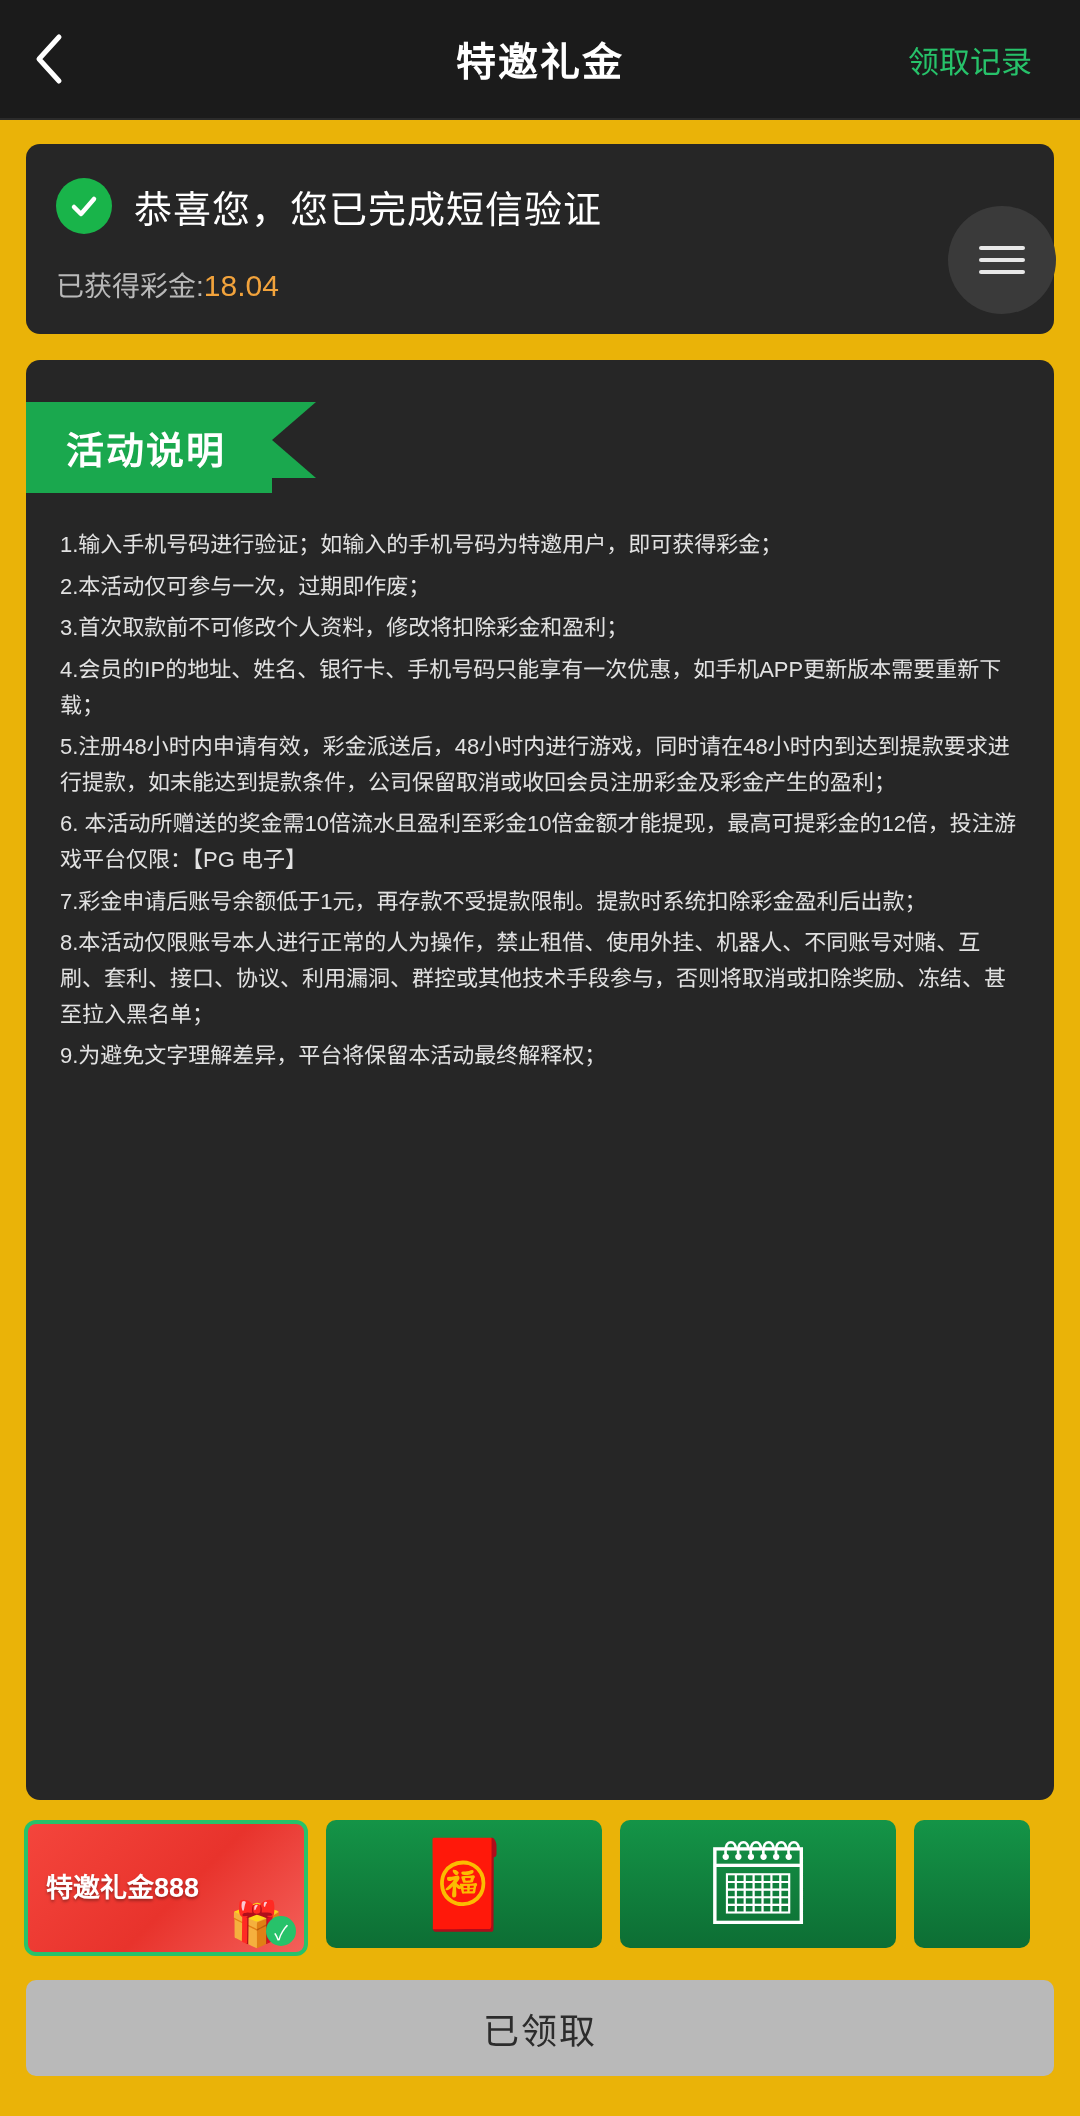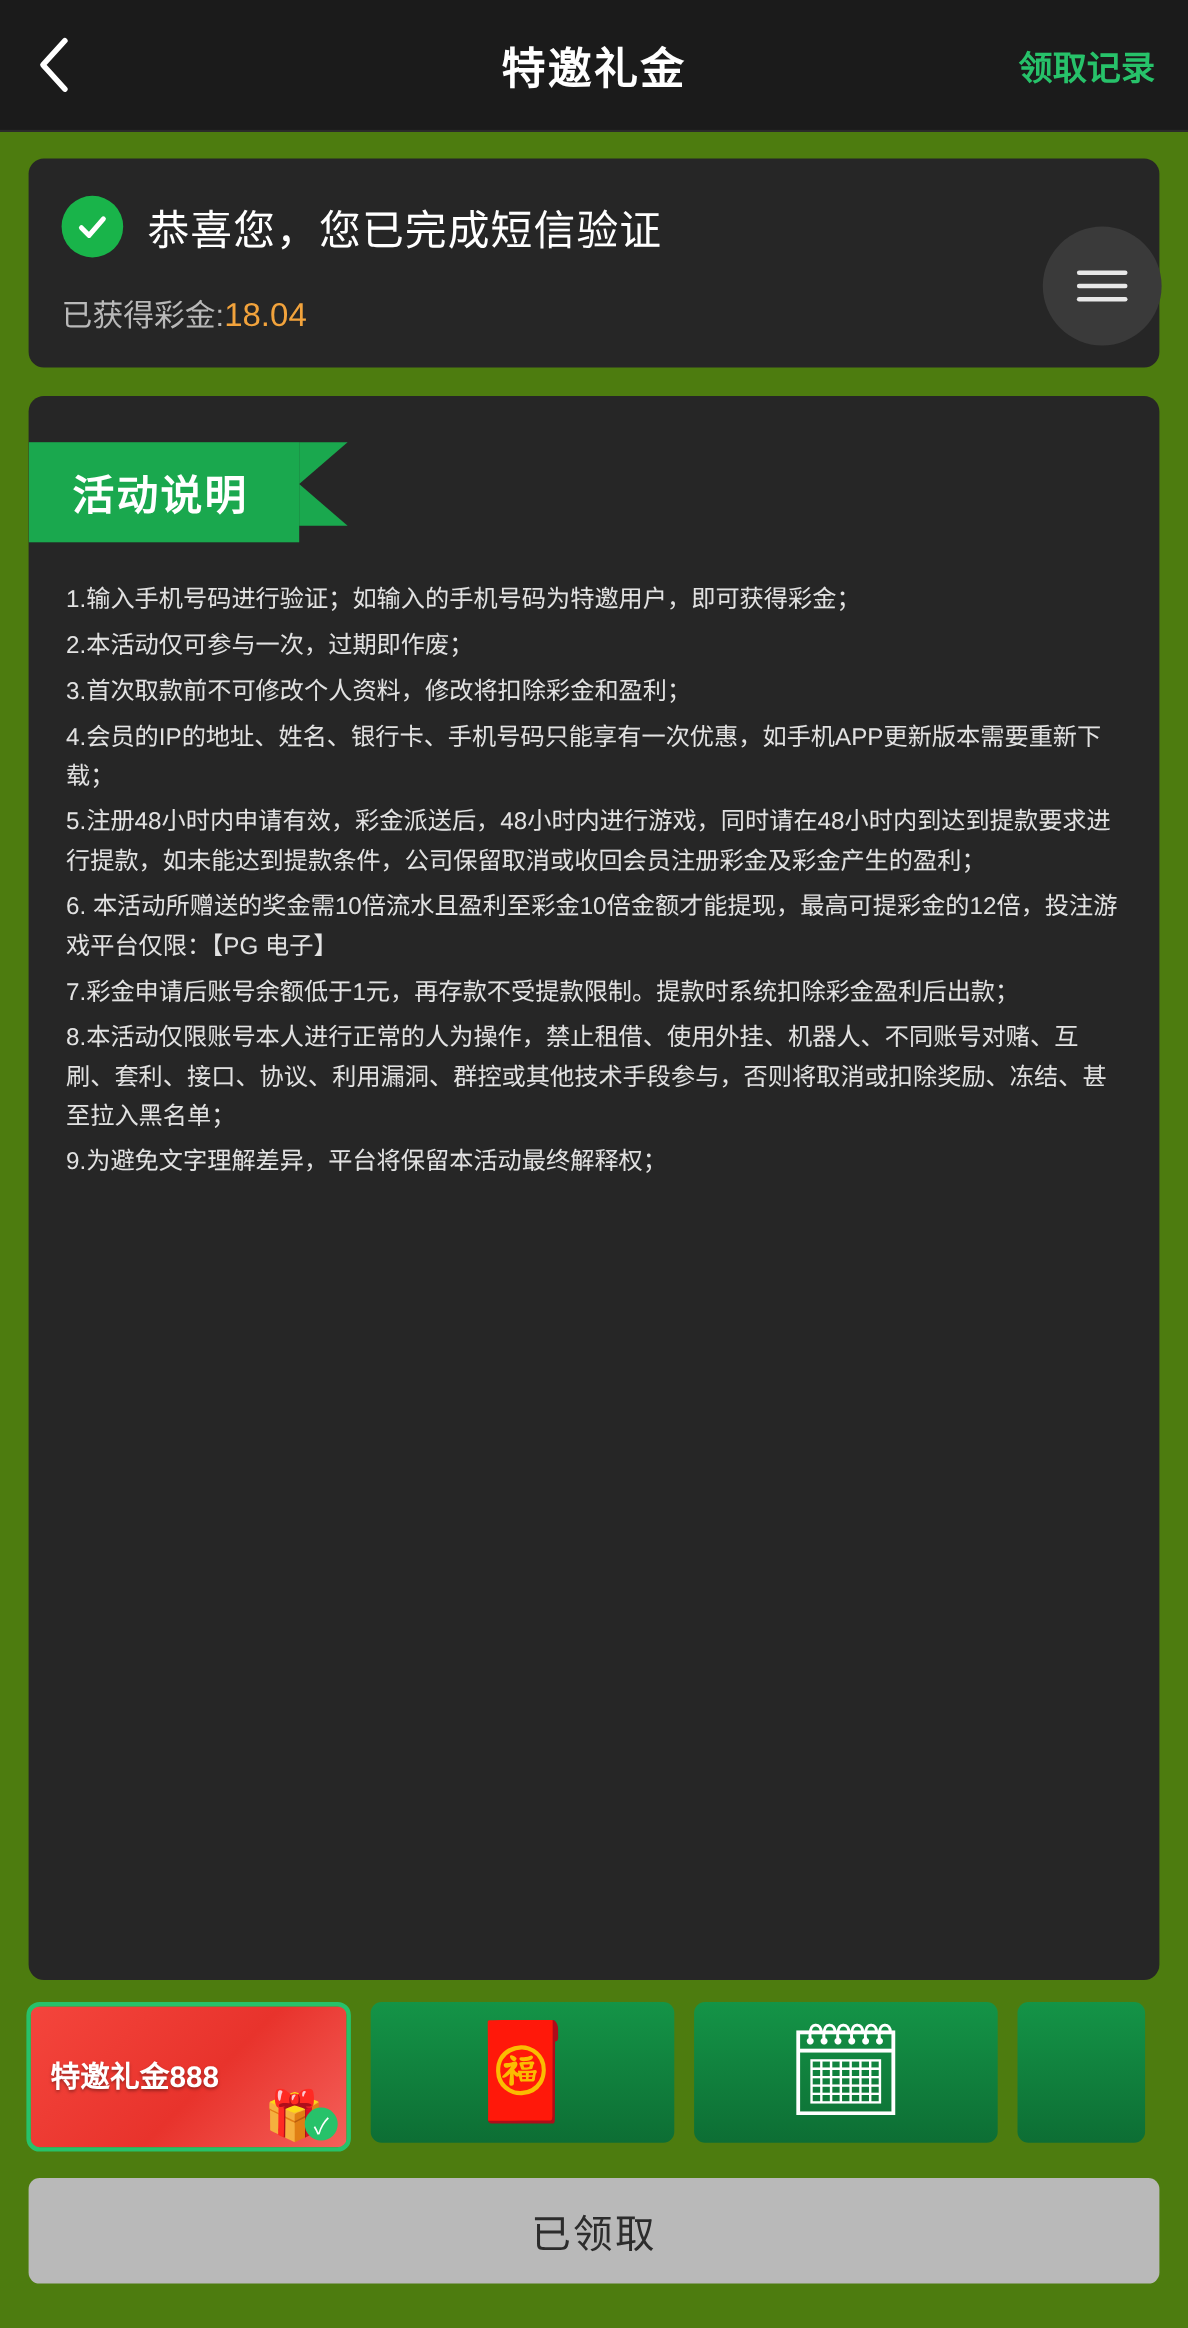--- a/index.html
+++ b/index.html
@@ -11,21 +11,21 @@
     width: 1080px;
     height: 2116px;
     font-family: "Liberation Sans", sans-serif;
     color: #fff;
     overflow: hidden;
   }
   .phone {
     position: relative;
     width: 1080px;
     height: 2116px;
-    background: #4d7c0f;
+    background: #eab308;
     display: flex;
     flex-direction: column;
   }
 
   
   .header {
     position: relative;
     height: 118px;
     flex: 0 0 118px;
     background: #1b1b1b;
@@ -47,25 +47,24 @@
     left: 0; right: 0;
     text-align: center;
     font-size: 40px;
     font-weight: bold;
     letter-spacing: 2px;
     color: #ffffff;
     pointer-events: none;
   }
   .header-link {
     position: absolute;
-    right: 30px;
+    right: 48px;
     font-size: 31px;
     color: #27c26a;
     cursor: pointer;
-    font-weight: bold;
   }
 
   
   .status-card {
     margin: 24px 26px 0 26px;
     background: #262626;
     border-radius: 14px;
     padding: 34px 30px 30px 30px;
     position: relative;
   }
@@ -186,21 +185,20 @@
     flex: 0 0 auto;
     cursor: pointer;
   }
   .thumb.w1 { width: 276px; }
   .thumb.w2 { width: 276px; }
   .thumb.w3 { width: 276px; }
   .thumb.w4 { width: 116px; }
   .thumb.selected {
     border: 4px solid #27c26a;
     border-radius: 12px;
-    padding-left: 11px;
   }
   .thumb-red {
     background: linear-gradient(135deg, #f4453c 0%, #e8332c 55%, #f4605a 100%);
   }
   .thumb-green {
     background: linear-gradient(180deg, #149447 0%, #0d6e34 100%);
   }
   .thumb-label {
     position: absolute;
     left: 18px;

